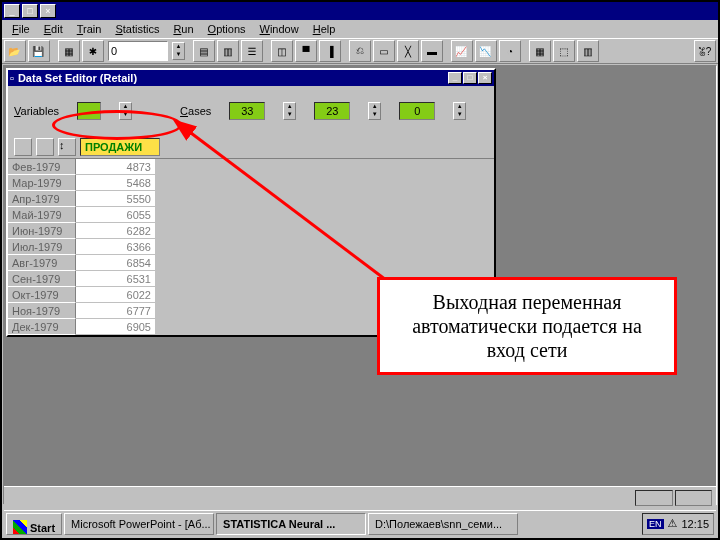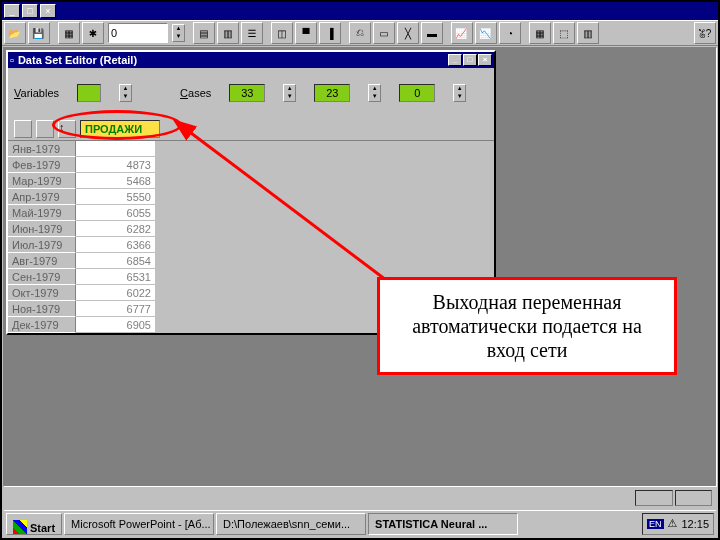--- a/index.html
+++ b/index.html
@@ -65,20 +65,30 @@
 
 <div class="desktop">
   <div class="titlebar">
     <div class="title-btns">
       <div class="title-btn">_</div>
       <div class="title-btn">□</div>
       <div class="title-btn">×</div>
     </div>
   </div>
 
+  <div class="menubar">
+    <span><u>F</u>ile</span>
+    <span><u>E</u>dit</span>
+    <span><u>T</u>rain</span>
+    <span><u>S</u>tatistics</span>
+    <span><u>R</u>un</span>
+    <span><u>O</u>ptions</span>
+    <span><u>W</u>indow</span>
+    <span><u>H</u>elp</span>
+  </div>
 
   <div class="toolbar">
     <div class="tbtn">📂</div>
     <div class="tbtn">💾</div>
     <div class="sep"></div>
     <div class="tbtn">▦</div>
     <div class="tbtn">✱</div>
     <input class="tinput" value="0" style="">
     <div class="spinb">
         <div>▲</div>
@@ -150,24 +160,20 @@
         <div class="cb"></div>
         <div class="cb"></div>
         <div class="cb">↕</div>
         <div class="colhead">
           <span>ПРОДАЖИ</span>
         </div>
       </div>
 
       <div class="grid" id="grid">
           <div class="grow">
-            <div class="gcell rowh">Янв-1979</div>
-            <div class="gcell val"></div>
-          </div>
-          <div class="grow">
             <div class="gcell rowh">Фев-1979</div>
             <div class="gcell val">4873</div>
           </div>
           <div class="grow">
             <div class="gcell rowh">Мар-1979</div>
             <div class="gcell val">5468</div>
           </div>
           <div class="grow">
             <div class="gcell rowh">Апр-1979</div>
             <div class="gcell val">5550</div>
@@ -229,25 +235,25 @@
   </div>
 
   <div class="taskbar">
     <div class="start">
       <span class="winlogo"></span>
       <span>Start</span>
     </div>
     <div class="task">
         <span>Microsoft PowerPoint - [Аб...</span>
       </div>
+    <div class="task active">
+        <span>STATISTICA Neural ...</span>
+      </div>
     <div class="task">
         <span>D:\Полежаев\snn_семи...</span>
-      </div>
-    <div class="task active">
-        <span>STATISTICA Neural ...</span>
       </div>
     <div class="tray">
       <span style="background:#008;color:#fff;padding:0 2px;font-size:9px">EN</span>
       <span>⚠</span>
       <span>12:15</span>
     </div>
   </div>
 </div>
 
 </body></html>

